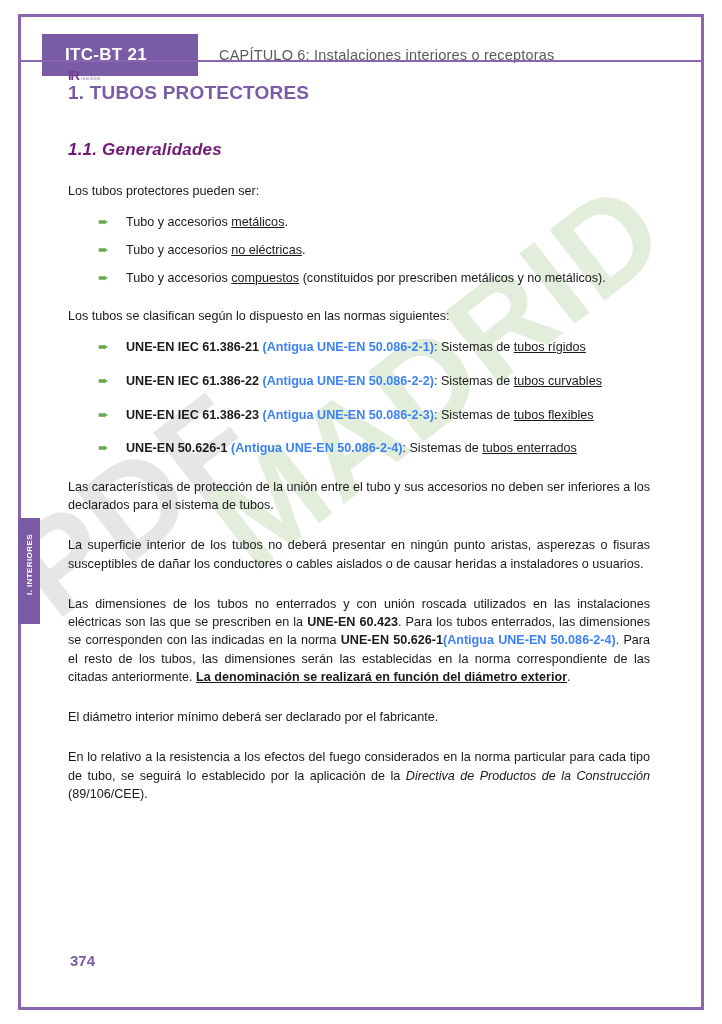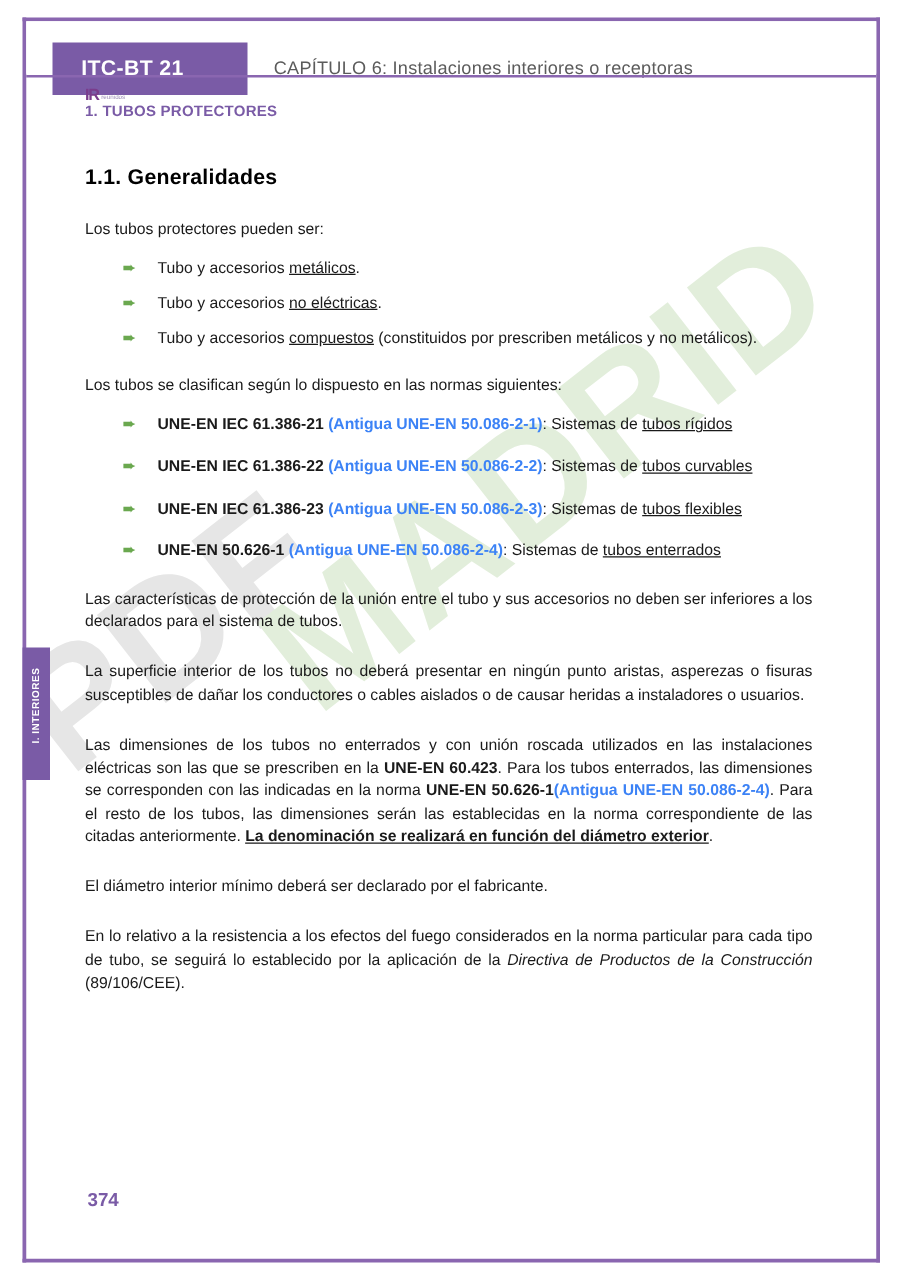--- a/index.html
+++ b/index.html
@@ -161,31 +161,32 @@
 
   
   .content {
     position: absolute;
     left: 68px;
     top: 82px;
     width: 582px;
   }
   h1.section-title {
     margin: 0;
-    font-size: 12px;
+    font-size: 19px;
     font-weight: bold;
     color: #7a5ba6;
     letter-spacing: 0.2px;
   }
   h2.sub-title {
     margin: 36px 0 0 0;
     font-size: 17px;
     font-weight: bold;
-    color: #000000;
+    color: #701a75;
     letter-spacing: 0.2px;
+    font-style: italic;
   }
   p.para {
     margin: 22px 0 0 0;
     font-size: 12.6px;
     color: #1a1a1a;
     line-height: 1.45;
     text-align: justify;
   }
   p.para.tight {
     margin-top: 20px;

